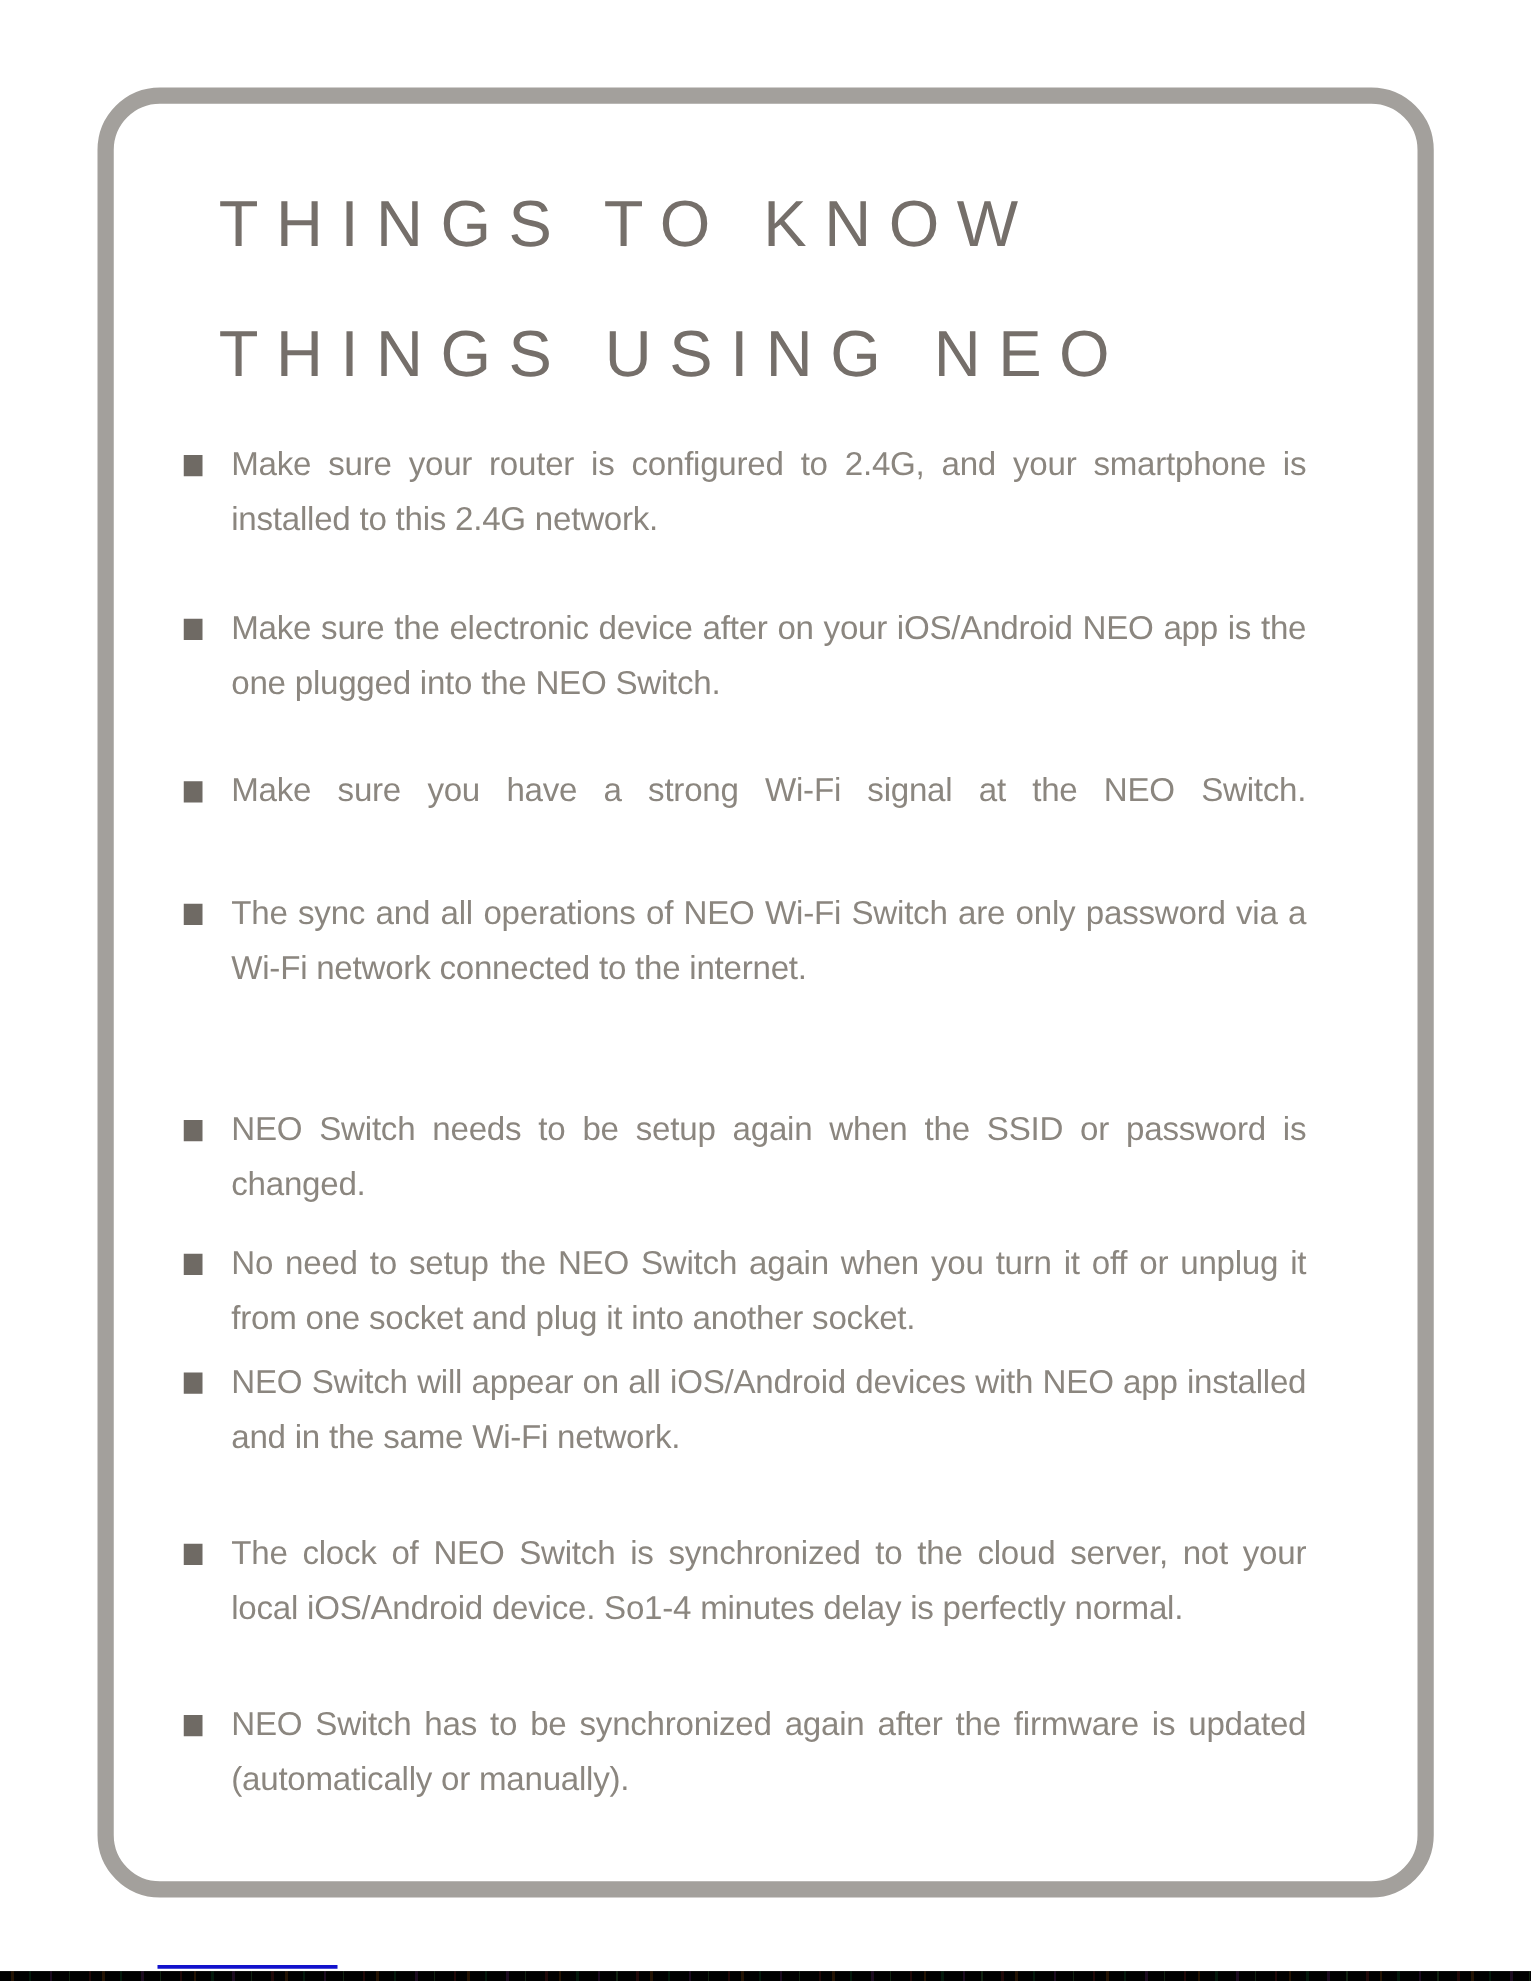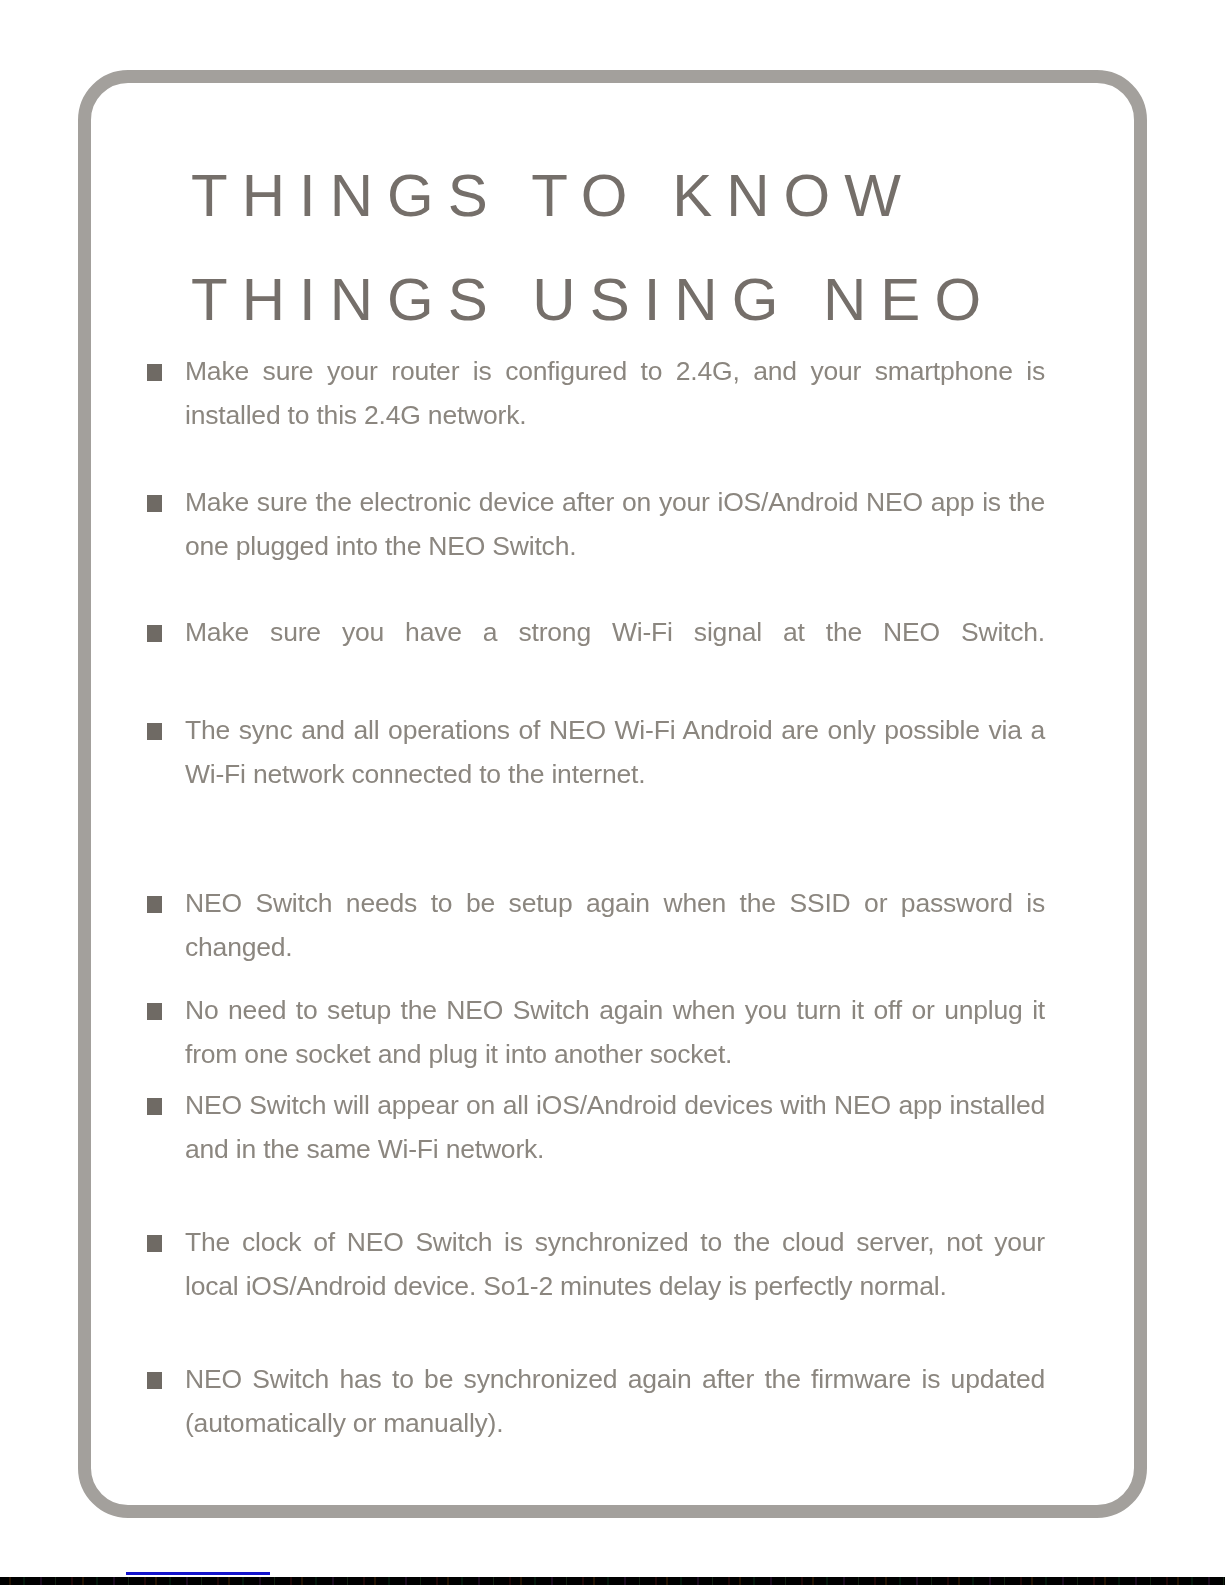--- a/index.html
+++ b/index.html
@@ -22,22 +22,22 @@
     position:absolute;
     left:78px;top:70px;
     width:1069px;height:1448px;
     box-sizing:border-box;
     border:13px solid var(--c-border);
     border-radius:50px;
   }
   .title{
     position:absolute;
     left:175px;top:128px;
-    margin:16px;
-    font-size:60px;
+    margin:0;
+    font-size:52px;
     line-height:104px;
     font-weight:400;
     letter-spacing:14px;
     color:var(--c-title);
     white-space:nowrap;
   }
   .item{
     position:absolute;
     left:147px;
     width:900px;
@@ -101,41 +101,41 @@
     <p class="note-text">Make sure the electronic device after on your iOS/Android NEO app is the one plugged into the NEO Switch.</p>
   </div>
 
   <div class="item" style="top:610px">
     <span class="bullet"></span>
     <p class="note-text force-justify">Make sure you have a strong Wi-Fi signal at the NEO Switch.</p>
   </div>
 
   <div class="item" style="top:708px">
     <span class="bullet"></span>
-    <p class="note-text">The sync and all operations of NEO Wi-Fi Android are only possible via a Wi-Fi network connected to the internet.</p>
+    <p class="note-text">The sync and all operations of NEO Wi-Fi Switch are only password via a Wi-Fi network connected to the internet.</p>
   </div>
 
   <div class="item" style="top:881px">
     <span class="bullet"></span>
     <p class="note-text">NEO Switch needs to be setup again when the SSID or password is changed.</p>
   </div>
 
   <div class="item" style="top:988px">
     <span class="bullet"></span>
     <p class="note-text">No need to setup the NEO Switch again when you turn it off or unplug it from one socket and plug it into another socket.</p>
   </div>
 
   <div class="item" style="top:1083px">
     <span class="bullet"></span>
     <p class="note-text">NEO Switch will appear on all iOS/Android devices with NEO app installed and in the same Wi-Fi network.</p>
   </div>
 
   <div class="item" style="top:1220px">
     <span class="bullet"></span>
-    <p class="note-text">The clock of NEO Switch is synchronized to the cloud server, not your local iOS/Android device. So1-2 minutes delay is perfectly normal.</p>
+    <p class="note-text">The clock of NEO Switch is synchronized to the cloud server, not your local iOS/Android device. So1-4 minutes delay is perfectly normal.</p>
   </div>
 
   <div class="item" style="top:1357px">
     <span class="bullet"></span>
     <p class="note-text">NEO Switch has to be synchronized again after the firmware is updated (automatically or manually).</p>
   </div>
 
   <div class="footer-link-line"></div>
 
   <div class="scan-strip"></div>

